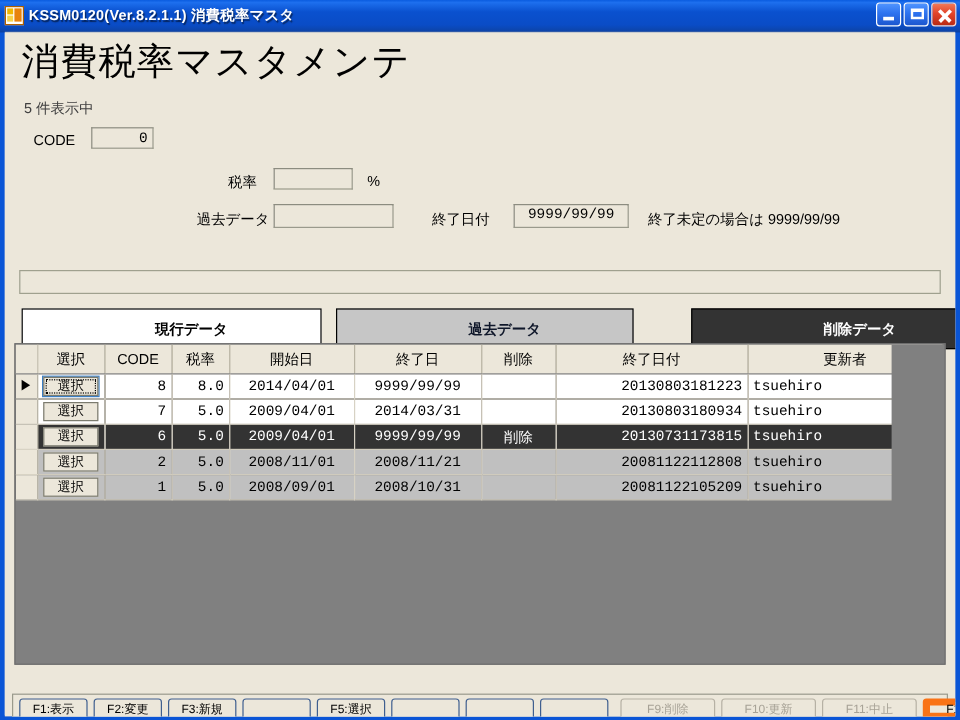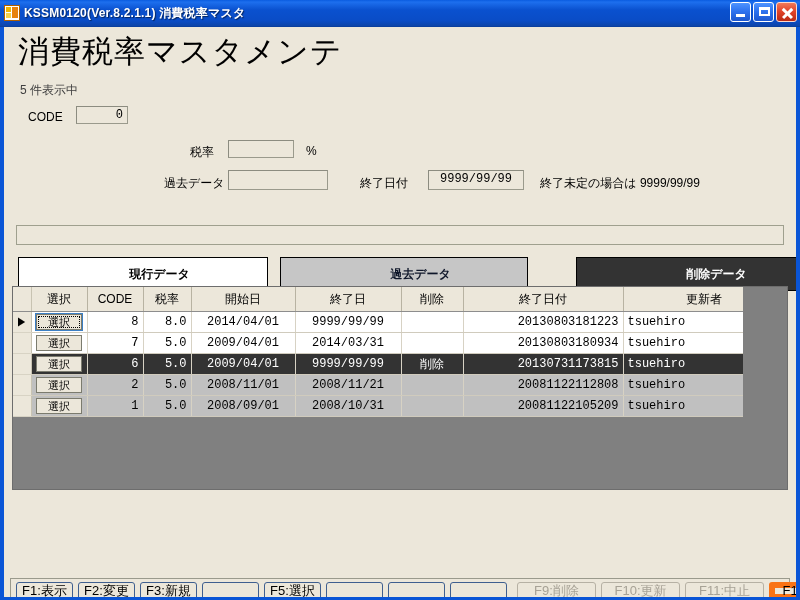--- a/index.html
+++ b/index.html
@@ -94,21 +94,21 @@
     font-size:12px;font-weight:bold;
     border:1px solid #000;
     padding-left:33px;
   }
   #tab-current{left:14px;width:250px;background:#ffffff;color:#000;}
   #tab-past{left:276px;width:248px;background:#c6c6c6;color:#0f172a;}
   #tab-deleted{left:532px;width:248px;background:#333333;color:#ffffff;margin-left:40px;}
 
   
   #grid{
-    position:absolute;left:8px;top:259px;width:776px;height:204px;
+    position:absolute;left:8px;top:259px;width:776px;height:268px;
     box-sizing:border-box;border:1px solid #6d6d6d;background:#808080;
     overflow:hidden;
   }
   #grid-right-strip{position:absolute;right:0;top:0;width:44px;height:266px;background:#808080;}
   table#data-table{border-collapse:collapse;width:732px;margin-left:0;table-layout:fixed;}
   table#data-table th{
     background:#ece7da;color:#000;font-weight:normal;font-size:12px;
     height:24px;border-right:1px solid #b8b3a2;border-bottom:1px solid #8d8d8d;
     text-align:center;padding:0;
   }
@@ -144,21 +144,21 @@
   
   #fkey-bar{
     position:absolute;left:6px;top:551px;width:780px;height:26px;
     box-sizing:border-box;
     background:#ece7da;border:1px solid #9a9a8c;
     display:flex;align-items:center;gap:5px;padding:0 5px;
   }
   .fkey{
     box-sizing:border-box;height:18px;width:57px;flex:none;
     display:flex;align-items:center;justify-content:center;
-    font-size:13px;color:#000;background:#ece7da;
+    font-size:10px;color:#000;background:#ece7da;
     border:1px solid #3f5f8f;border-radius:3px;
     white-space:nowrap;
   }
   .fkey.wide{width:79px;}
   .fkey.disabled{color:#a7a296;border-color:#b6b1a4;}
   .fkey.primary{border:6px solid #f97316;border-radius:3px;font-weight:normal;}
   .fkey.empty{}
   #fkey-spacer{flex:1 1 auto;}
 </style>
 </head>

